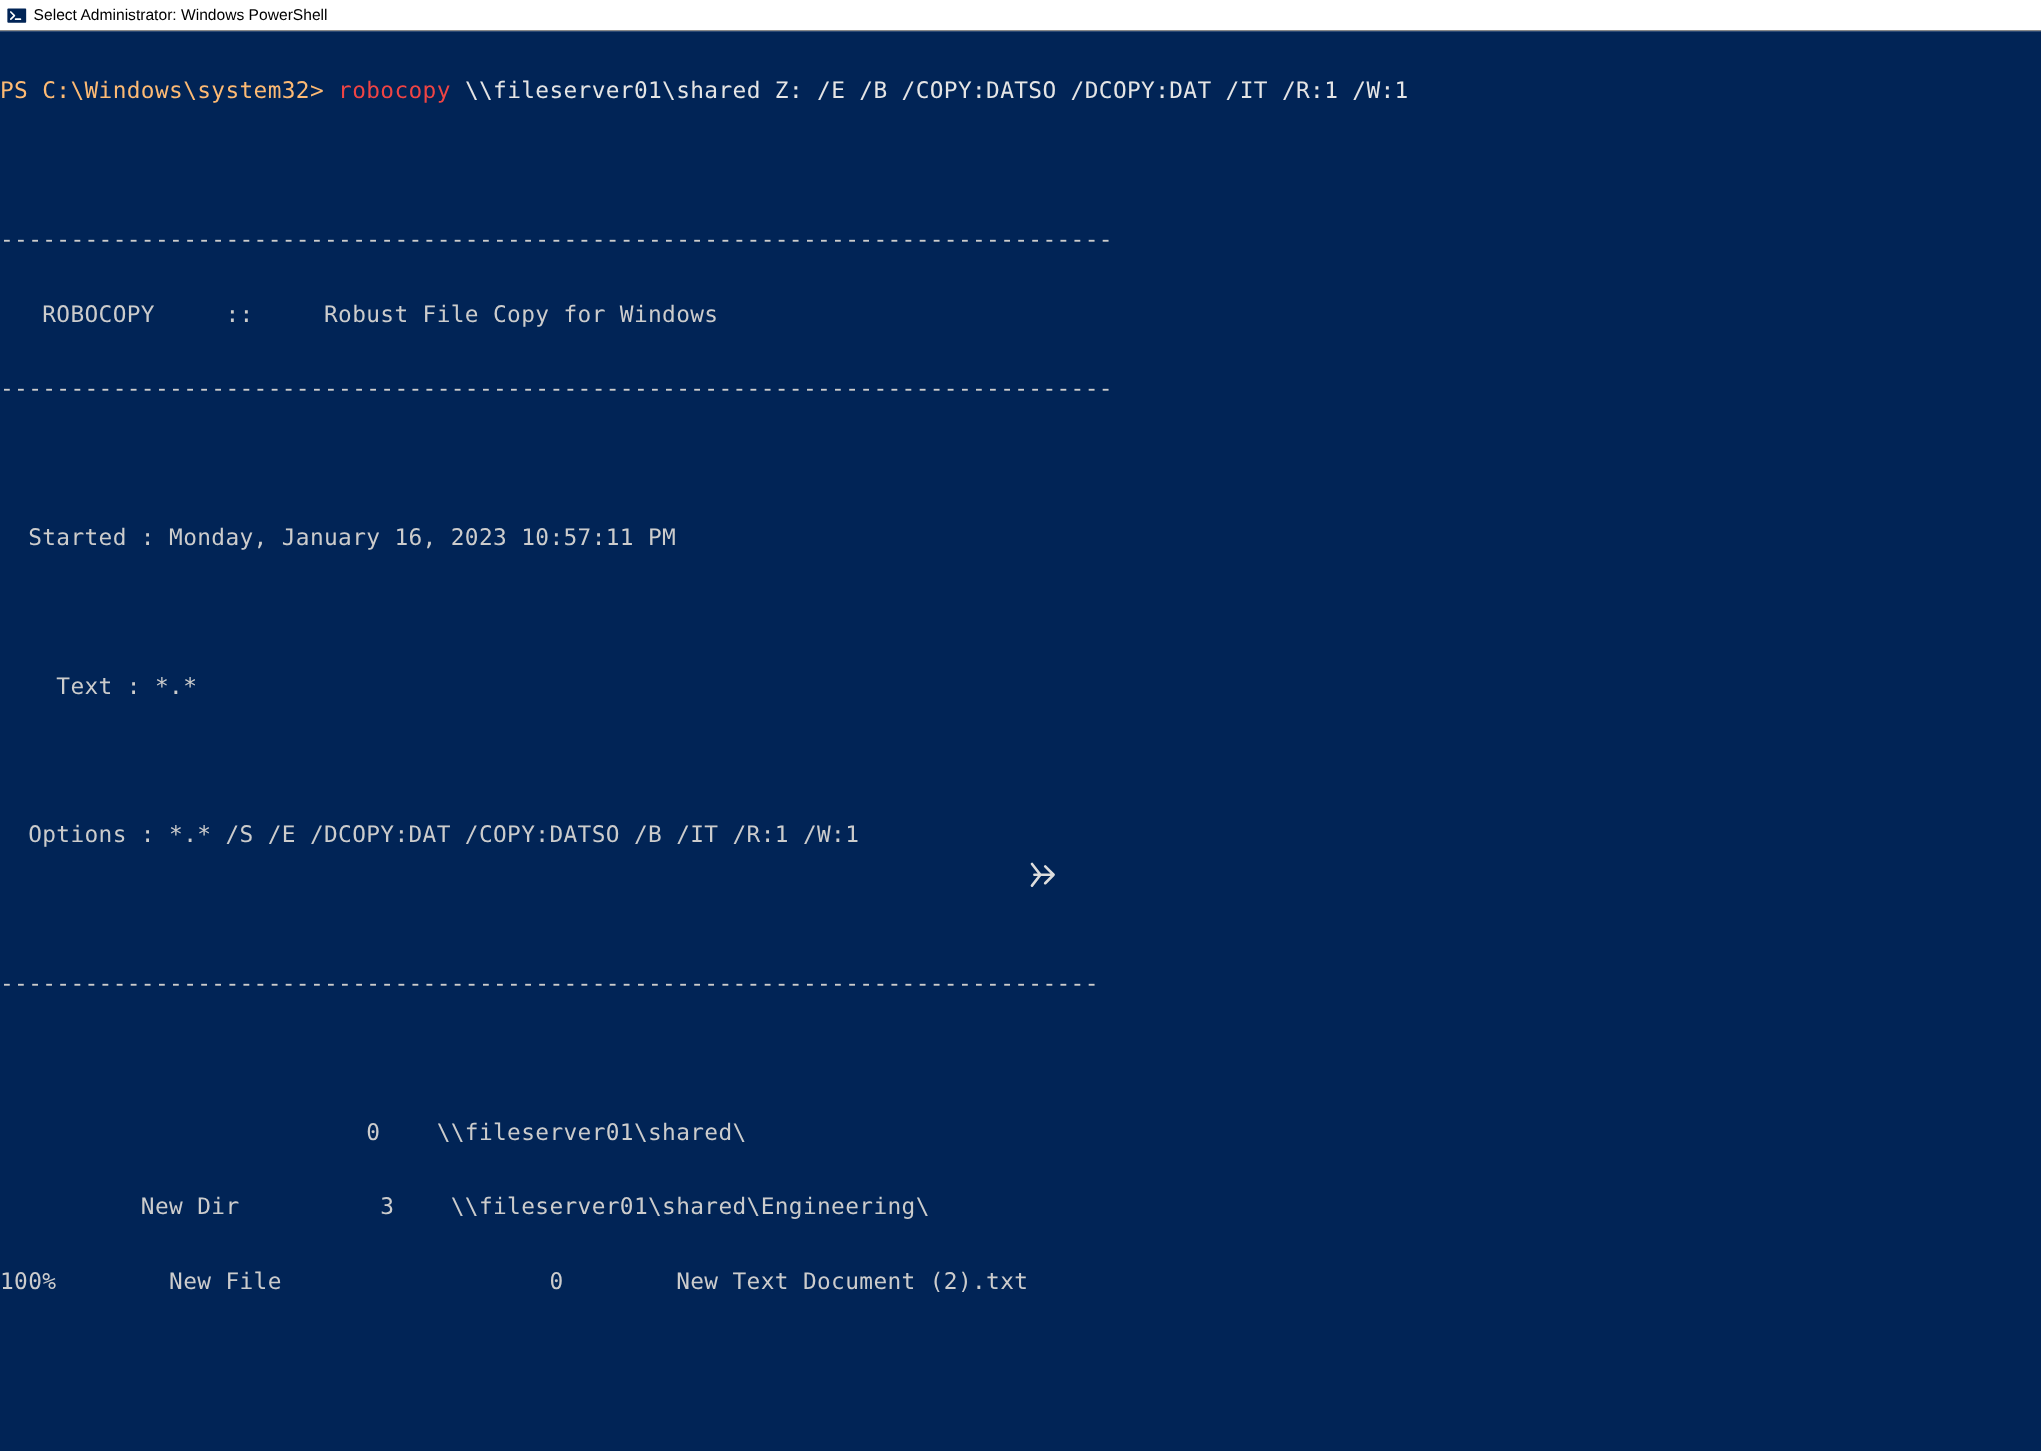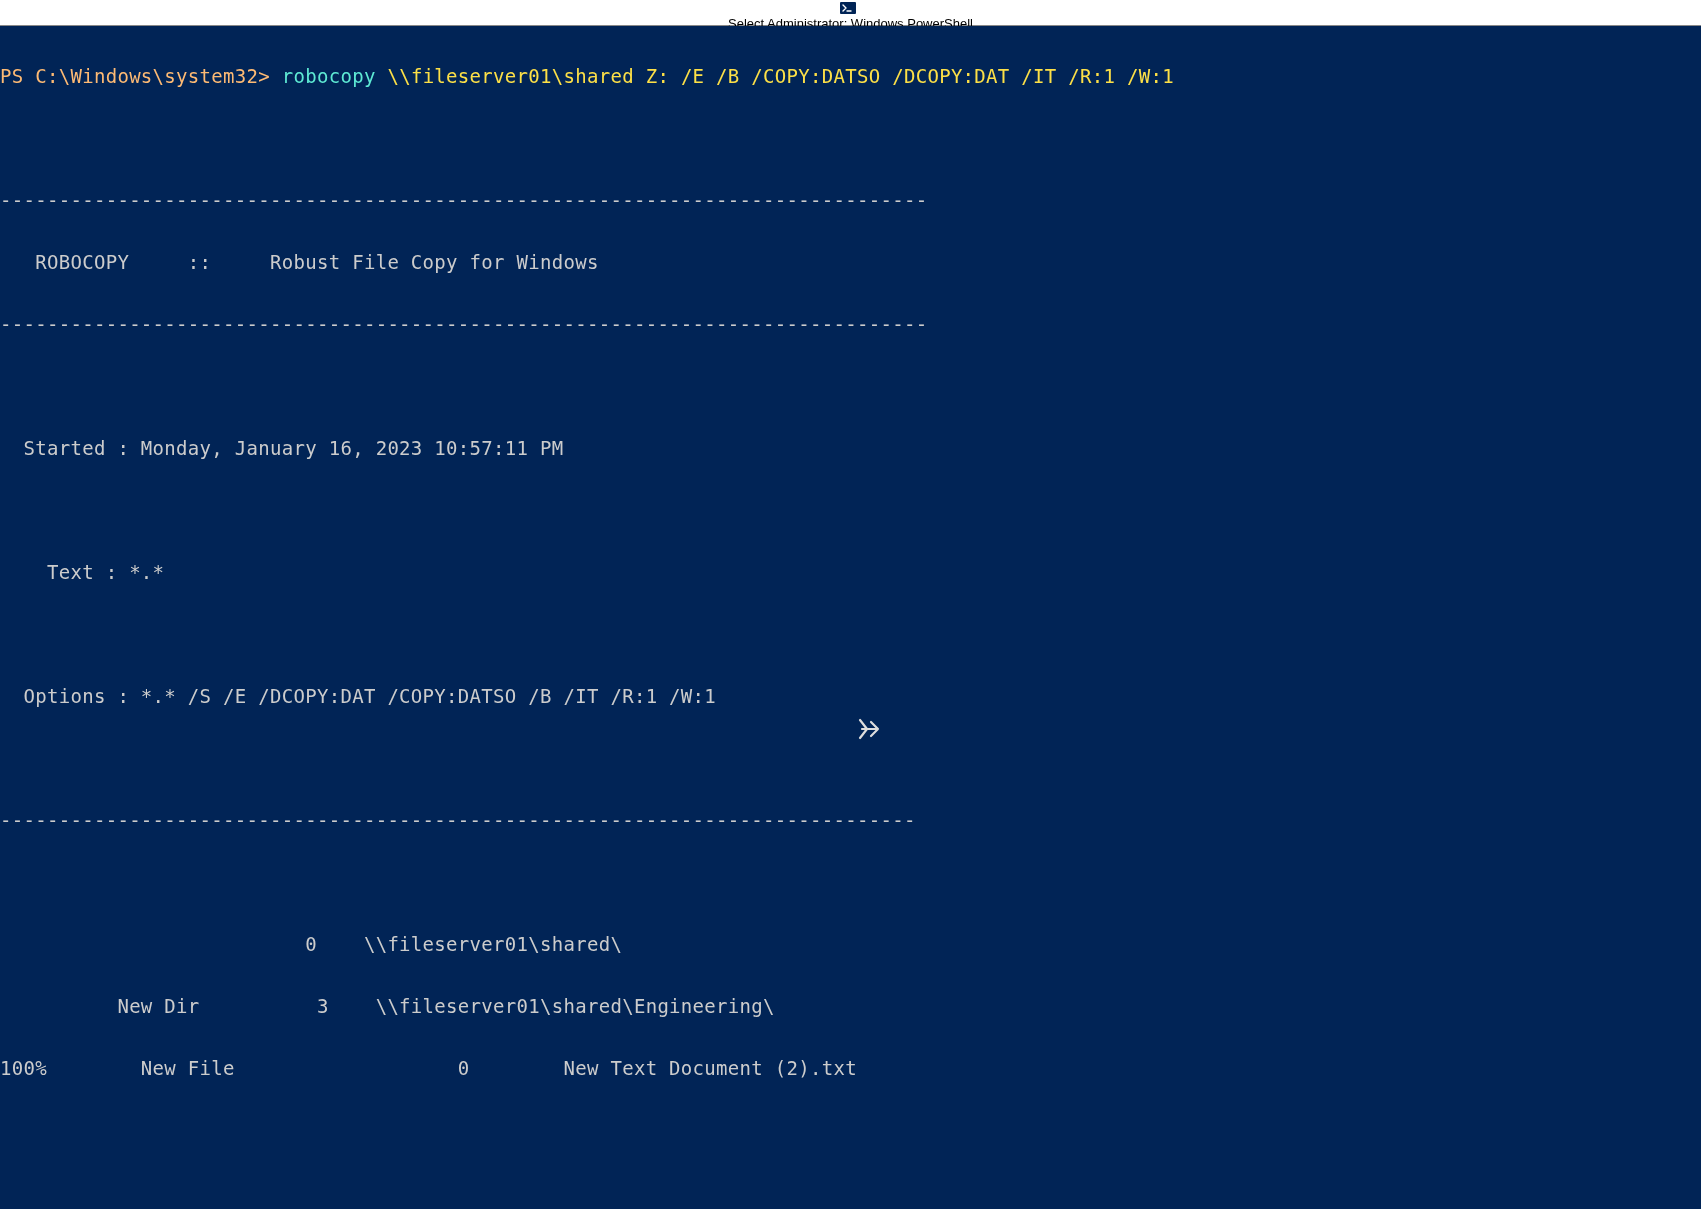--- a/index.html
+++ b/index.html
@@ -8,21 +8,20 @@
       background: #fff;
       width: 1701px;
     }
     .titlebar {
       background: #fff;
       height: 26px;
       display: flex;
       align-items: center;
       padding: 0 6px;
       border-bottom: 1px solid #888;
-      flex-direction: column;
     }
     .titlebar-icon {
       width: 16px;
       height: 16px;
       margin-right: 6px;
       display: inline-flex;
       align-items: center;
       justify-content: center;
     }
     .titlebar-icon svg { width: 16px; height: 16px; }
@@ -35,22 +34,22 @@
       background: #012456;
       color: #cccccc;
       font-size: 19px;
       line-height: 31px;
       padding: 4px 0 12px 0;
       white-space: pre;
       min-height: 1180px;
       letter-spacing: 0.3px;
     }
     .prompt { color: #fdba74; }
-    .cmd-yellow { color: #5eead4; }
-    .cmd-white { color: #fde047; }
+    .cmd-yellow { color: #ef4444; }
+    .cmd-white { color: #e5e5e5; }
     .line { min-height: 31px; }
     .cursor-overlay {
       position: relative;
     }
     .ghost-cursor {
       position: absolute;
       color: #e2e2e2;
       font-size: 22px;
       left: 830px;
       top: 660px;

